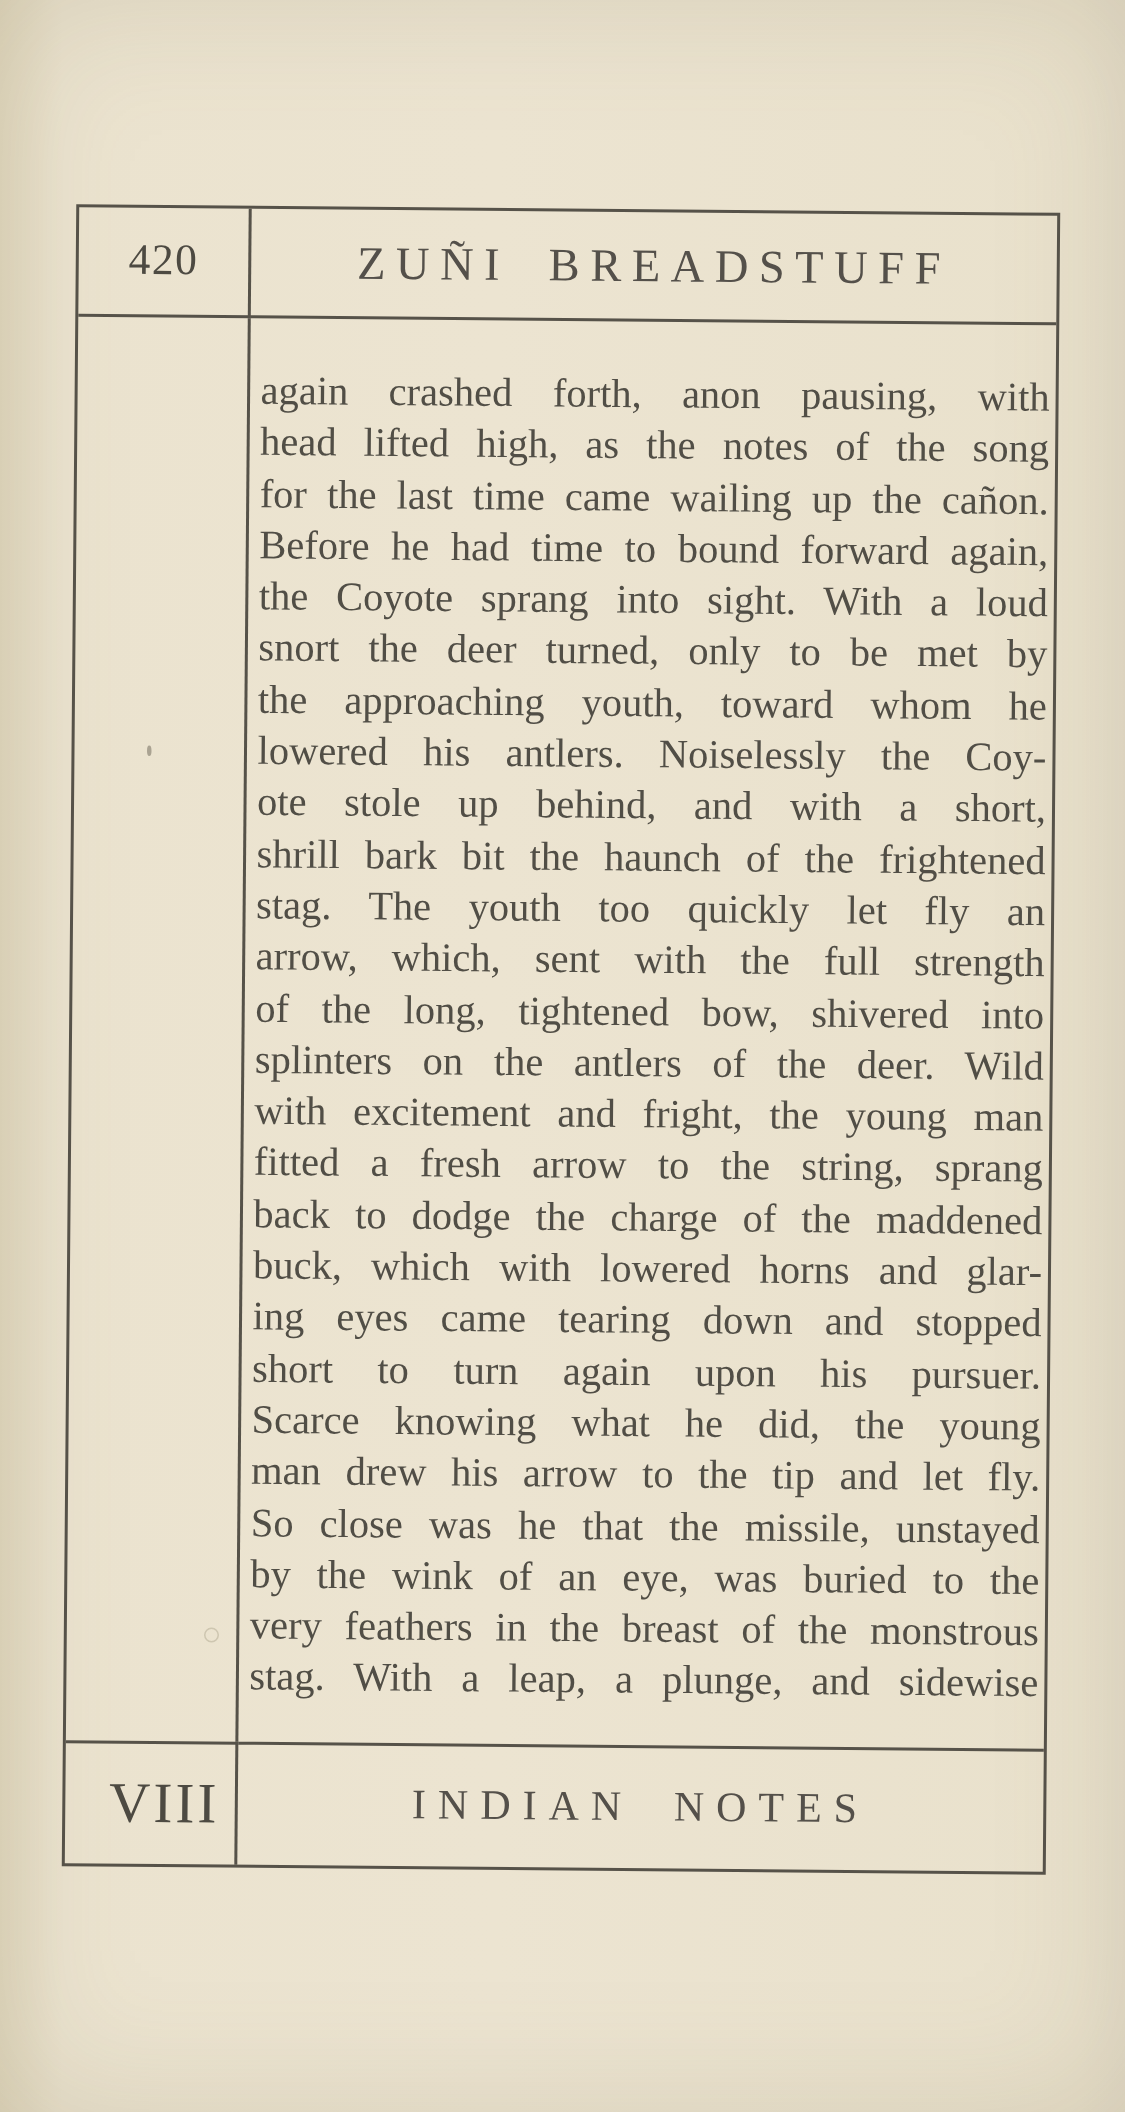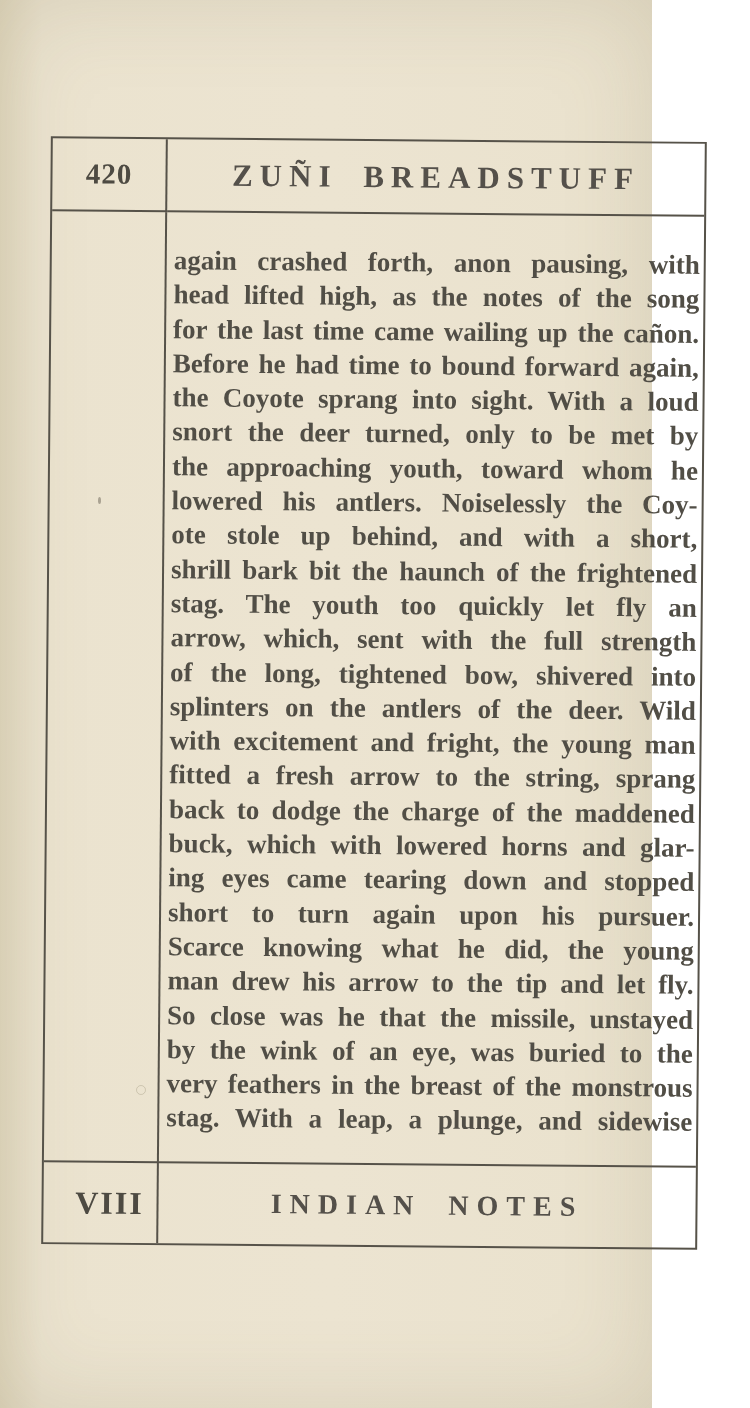--- a/index.html
+++ b/index.html
@@ -3,24 +3,23 @@
 <meta charset="utf-8">
 <style>
   html, body { margin: 0; padding: 0; }
   body {
     width: 750px; height: 1408px;
     font-family: "Liberation Serif", serif;
     overflow: hidden;
   }
   .page {
     position: relative;
-    width: 652px; height: 1408px;
+    width: 750px; height: 1408px;
     background: linear-gradient(90deg, #e2d9c0 0px, #ebe3cf 42px, #ece4d1 330px, #e9e1cc 720px, #e6decb 750px);
     box-shadow: inset 0 0 90px rgba(122, 110, 78, 0.18);
-    font-weight: bold;
   }
   .frame {
     position: absolute;
     left: 46px; top: 139px;
     width: 656px; height: 1108px;
     border: 2px solid #565249;
     box-sizing: border-box;
     transform: rotate(0.5deg);
     transform-origin: 50% 50%;
     display: grid;
@@ -49,21 +48,21 @@
     white-space: nowrap;
   }
   .foot-title {
     font-size: 28px;
     letter-spacing: 8px;
     word-spacing: 12px;
     color: #54504a;
     white-space: nowrap;
   }
   .volume-num {
-    font-size: 32px;
+    font-size: 38px;
     letter-spacing: 2px;
     color: #4d4a42;
     margin-left: 19px;
   }
 
   .text-cell {
     padding: 31px 4px 0 7px;
     overflow: hidden;
   }
   .bline {

